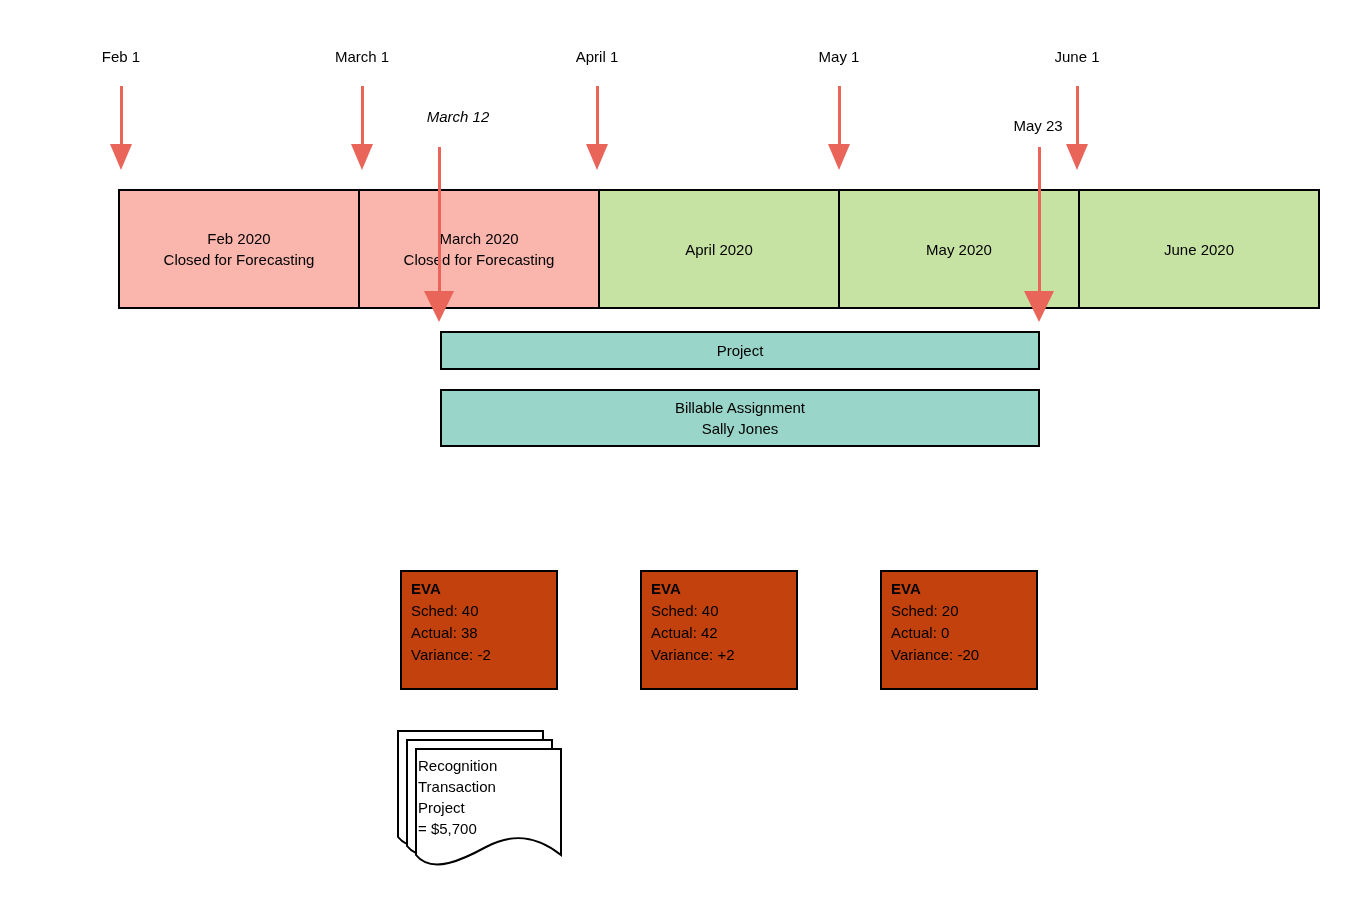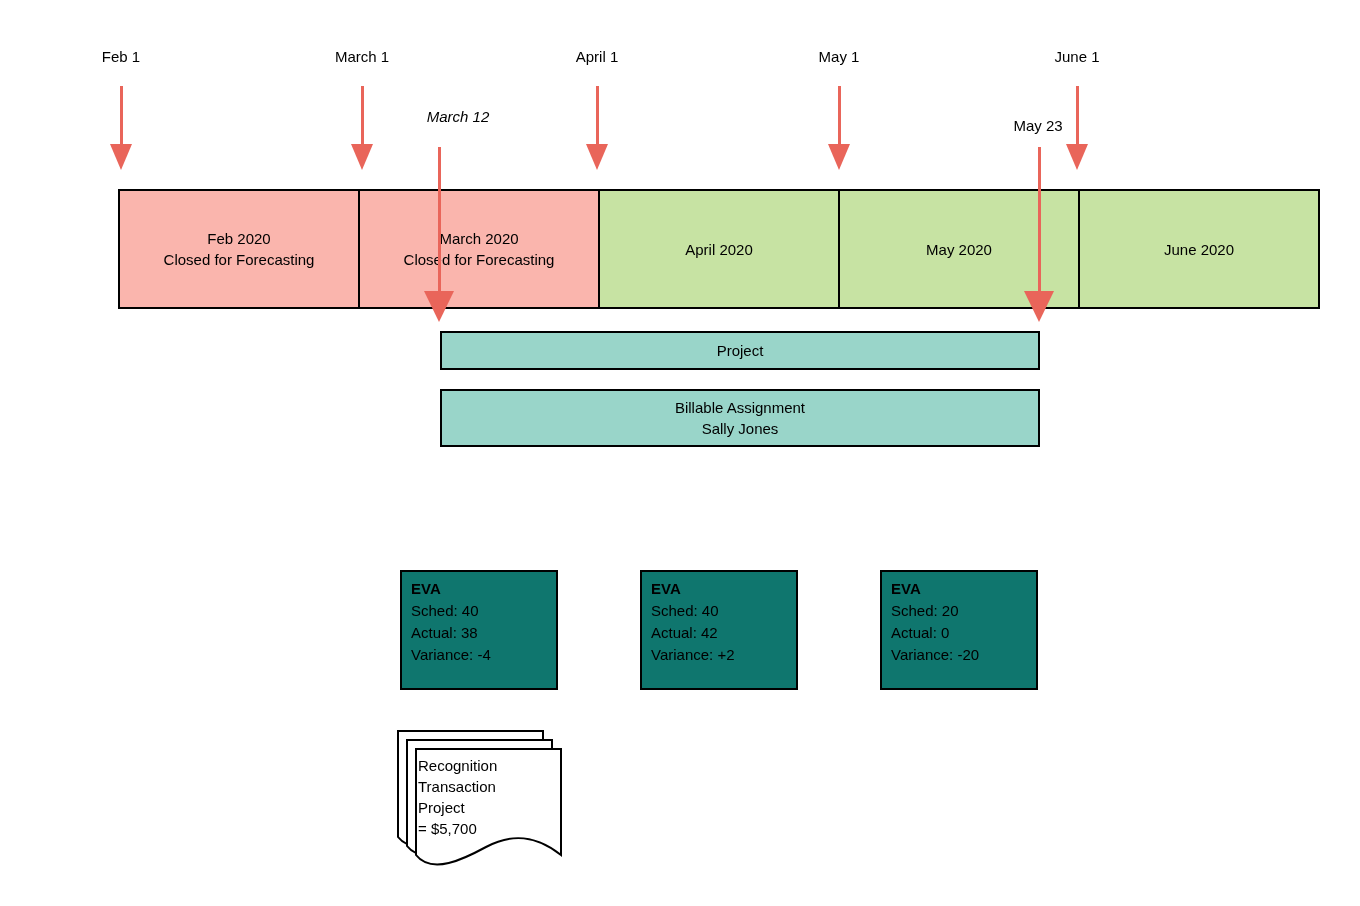--- a/index.html
+++ b/index.html
@@ -25,21 +25,21 @@
   .segment{flex:1;border:2px solid var(--border);display:flex;flex-direction:column;justify-content:center;align-items:center;text-align:center;font-size:15px;line-height:21px;}
   .segment + .segment{margin-left:-2px;}
   .segment.closed{background:var(--closed-month-fill);}
   .segment.open{background:var(--open-month-fill);}
 
   .teal-bar{position:absolute;left:440px;width:600px;background:var(--bar-fill);border:2px solid var(--border);display:flex;flex-direction:column;justify-content:center;align-items:center;text-align:center;font-size:15px;line-height:21px;z-index:2;}
   .bar-project{top:331px;height:39px;}
   .bar-billable{top:389px;height:58px;}
   .bar-schedule{top:470px;height:59px;}
 
-  .eva-box{position:absolute;top:570px;width:158px;height:120px;border:2px solid var(--border);background:#0f766e;padding:6px 8px 0 9px;font-size:15px;line-height:22px;}
+  .eva-box{position:absolute;top:570px;width:158px;height:120px;border:2px solid var(--border);background:#c2410c;padding:6px 8px 0 9px;font-size:15px;line-height:22px;}
   .eva-1{left:400px;} .eva-2{left:640px;} .eva-3{left:880px;}
   .eva-title{font-weight:bold;}
 
   .doc-svg{position:absolute;left:390px;top:722px;z-index:1;}
   .doc-svg path{fill:#ffffff;stroke:var(--border);stroke-width:2px;}
   .doc-text{position:absolute;left:418px;top:755px;width:144px;text-align:left;font-size:15px;line-height:21px;z-index:2;}
 </style>
 </head>
 <body>
 
@@ -109,21 +109,21 @@
   </div>
   <div class="teal-bar bar-billable">
     <div>Billable Assignment</div>
     <div>Sally Jones</div>
   </div>
 
   <div class="eva-box eva-1">
     <div class="eva-title">EVA</div>
     <div>Sched: 40</div>
     <div>Actual: 38</div>
-    <div>Variance: -4</div>
+    <div>Variance: -2</div>
   </div>
   <div class="eva-box eva-2">
     <div class="eva-title">EVA</div>
     <div>Sched: 40</div>
     <div>Actual: 42</div>
     <div>Variance: +2</div>
   </div>
   <div class="eva-box eva-3">
     <div class="eva-title">EVA</div>
     <div>Sched: 20</div>

